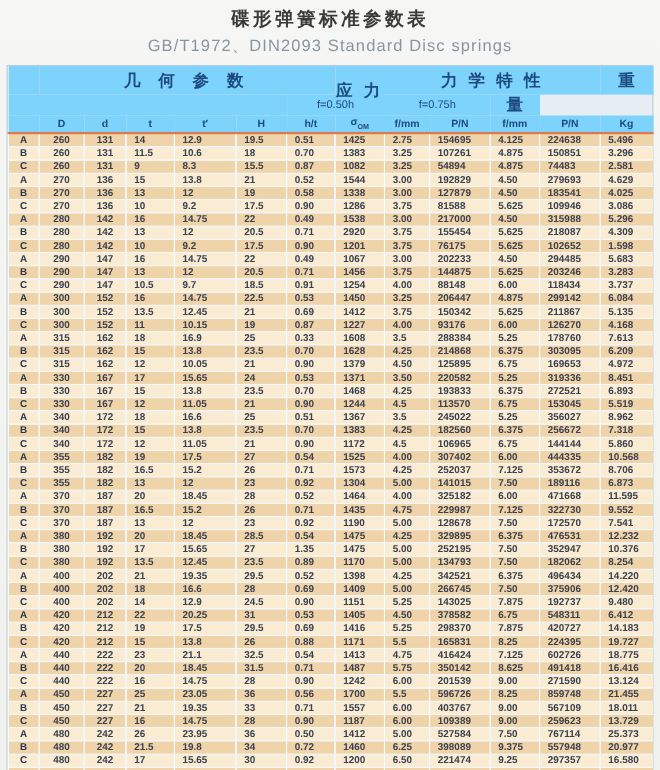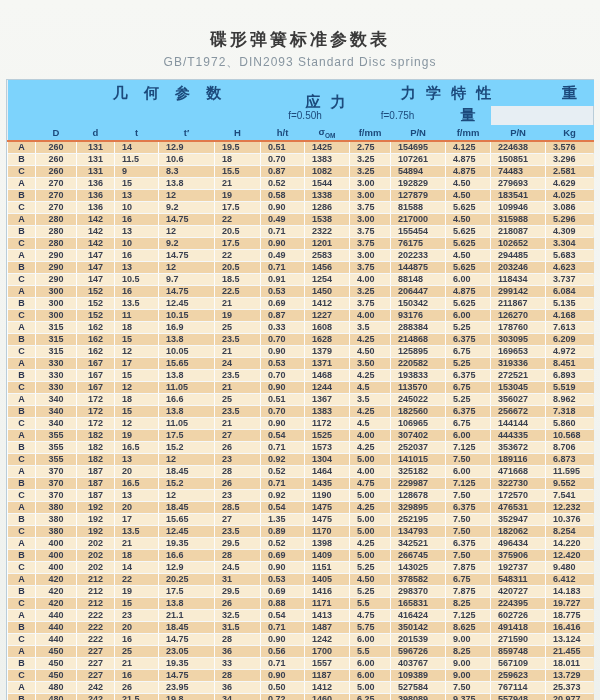--- a/index.html
+++ b/index.html
@@ -7,33 +7,33 @@
     width:600px;height:700px;
     background:#f3f5f2;
     font-family:"Liberation Sans","DejaVu Sans",sans-serif;
     overflow:hidden;
     position:relative;
   }
   .page{
     width:600px;height:700px;
     background:linear-gradient(180deg,#f6f7f4 0%,#eef1ee 100%);
     box-sizing:border-box;
-    padding-top:28px;
+    padding-top:6px;
   }
   .title{
     text-align:center;
     font-size:17px;
     font-weight:bold;
     color:#3a3a3a;
     letter-spacing:3px;
     font-family:"Liberation Serif","DejaVu Serif",serif;
   }
   .subtitle{
     text-align:center;
-    font-size:12px;
+    font-size:15px;
     color:#8795a0;
     letter-spacing:1px;
     margin-top:3px;
   }
   .table-wrap{
     margin:8px auto 0 auto;
     width:586px;
     border:1px solid #b9cdd9;
     background:#e7eef3;
   }
@@ -147,21 +147,21 @@
             <td>131</td>
             <td>14</td>
             <td>12.9</td>
             <td>19.5</td>
             <td>0.51</td>
             <td>1425</td>
             <td>2.75</td>
             <td>154695</td>
             <td>4.125</td>
             <td>224638</td>
-            <td>3.576</td>
+            <td>5.496</td>
           </tr>
           <tr class="even">
             <td>B</td>
             <td>260</td>
             <td>131</td>
             <td>11.5</td>
             <td>10.6</td>
             <td>18</td>
             <td>0.70</td>
             <td>1383</td>
@@ -247,71 +247,71 @@
             <td>5.296</td>
           </tr>
           <tr class="even">
             <td>B</td>
             <td>280</td>
             <td>142</td>
             <td>13</td>
             <td>12</td>
             <td>20.5</td>
             <td>0.71</td>
-            <td>2322</td>
+            <td>2920</td>
             <td>3.75</td>
             <td>155454</td>
             <td>5.625</td>
             <td>218087</td>
             <td>4.309</td>
           </tr>
           <tr class="odd">
             <td>C</td>
             <td>280</td>
             <td>142</td>
             <td>10</td>
             <td>9.2</td>
             <td>17.5</td>
             <td>0.90</td>
             <td>1201</td>
             <td>3.75</td>
             <td>76175</td>
             <td>5.625</td>
             <td>102652</td>
-            <td>3.304</td>
+            <td>1.598</td>
           </tr>
           <tr class="even">
             <td>A</td>
             <td>290</td>
             <td>147</td>
             <td>16</td>
             <td>14.75</td>
             <td>22</td>
             <td>0.49</td>
-            <td>2583</td>
+            <td>1067</td>
             <td>3.00</td>
             <td>202233</td>
             <td>4.50</td>
             <td>294485</td>
             <td>5.683</td>
           </tr>
           <tr class="odd">
             <td>B</td>
             <td>290</td>
             <td>147</td>
             <td>13</td>
             <td>12</td>
             <td>20.5</td>
             <td>0.71</td>
             <td>1456</td>
             <td>3.75</td>
             <td>144875</td>
             <td>5.625</td>
             <td>203246</td>
-            <td>4.623</td>
+            <td>3.283</td>
           </tr>
           <tr class="even">
             <td>C</td>
             <td>290</td>
             <td>147</td>
             <td>10.5</td>
             <td>9.7</td>
             <td>18.5</td>
             <td>0.91</td>
             <td>1254</td>

